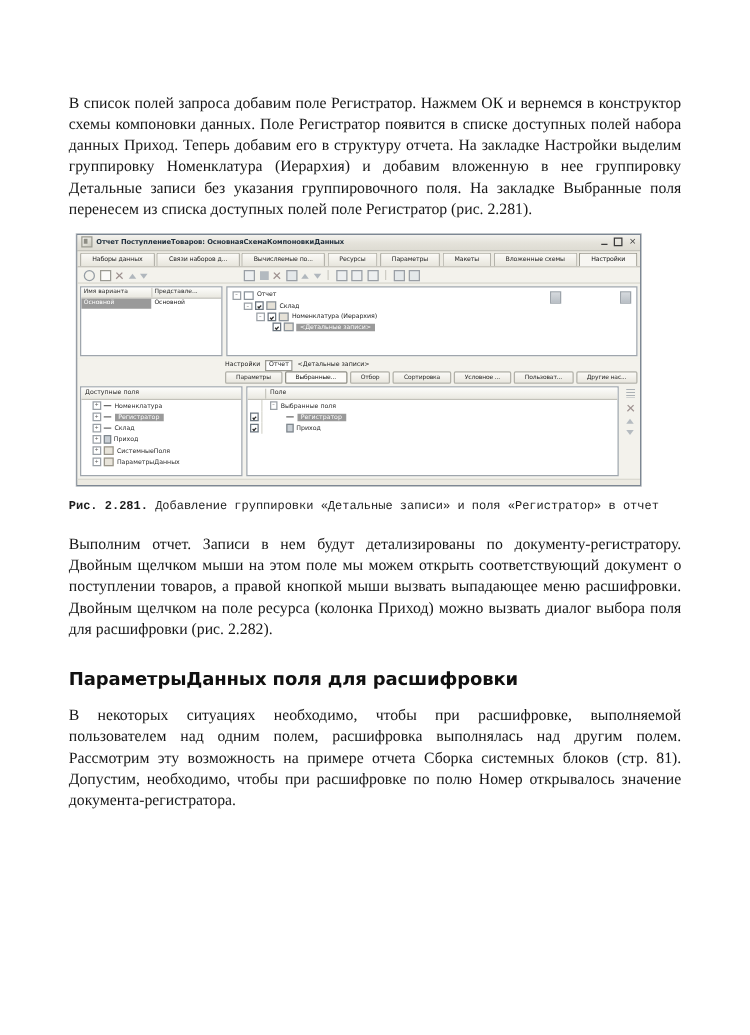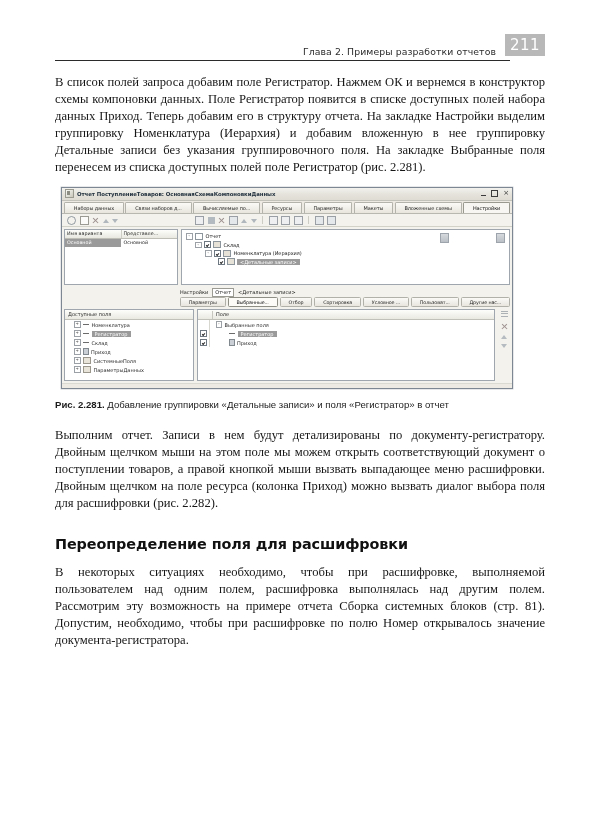--- a/index.html
+++ b/index.html
@@ -90,21 +90,21 @@
     font-family: "DejaVu Sans", sans-serif;
     font-size: 14.4px;
     font-weight: bold;
     color: #111;
     margin: 17px 0 12px 0;
     letter-spacing: -0.1px;
   }
 
   .caption {
     font-size: 9.6px;
-    font-family: Liberation Sans, sans-serif;
+    font-family: Liberation Mono, monospace;
     color: #1c1c1c;
     line-height: 13px;
     margin: 0;
   }
   .caption b { font-weight: bold; }
 
   
   .figure {
     position: relative;
     margin: 10px 0 9px 0;
@@ -523,27 +523,20 @@
     height: 4px;
     background: #eceae2;
     border-top: 1px solid #dbdad2;
   }
 </style>
 </head>
 <body>
 
 <div class="page">
 
-  <div class="runhead">
-    <div class="runhead-inner">
-      <div class="runhead-title">Глава 2. Примеры разработки отчетов</div>
-      <div class="pagenum-box">211</div>
-    </div>
-    <div class="runhead-rule"></div>
-  </div>
 
   <div class="content">
 
     <p class="body">В список полей запроса добавим поле Регистратор. Нажмем ОК и вернемся в конструктор схемы компоновки данных. Поле Регистратор появится в списке доступных полей набора данных Приход. Теперь добавим его в структуру отчета. На закладке Настройки выделим группировку Номенклатура (Иерархия) и добавим вложенную в нее группировку Детальные записи без указания группировочного поля. На закладке Выбранные поля перенесем из списка доступных полей поле Регистратор (рис. 2.281).</p>
 
     <div class="figure">
       <div class="win">
 
         <div class="win-title">
           <span class="win-ico"></span>
@@ -741,18 +734,18 @@
 
     <p class="caption"><b>Рис. 2.281.</b><span> Добавление группировки «Детальные записи» и поля «Регистратор» в  отчет</span></p>
 
     <div style="height:16px"></div>
 
     <p class="body">Выполним отчет. Записи в нем будут детализированы по документу-регистратору. Двойным щелчком мыши на этом поле мы можем открыть соответствующий документ о поступлении товаров, а правой кнопкой мыши вызвать выпадающее меню расшифровки. Двойным щелчком на поле ресурса (колонка Приход) можно вызвать диалог выбора поля для расшифровки (рис. 2.282).</p>
 
     <div style="height:6px"></div>
 
 
-    <h2 class="section">Переопределение поля для расшифровки</h2>
+    <h2 class="section">ПараметрыДанных поля для расшифровки</h2>
 
     <p class="body">В некоторых ситуациях необходимо, чтобы при расшифровке, выполняемой пользователем над одним полем, расшифровка выполнялась над другим полем. Рассмотрим эту возможность на примере отчета Сборка системных блоков (стр. 81). Допустим, необходимо, чтобы при расшифровке по полю Номер открывалось значение документа-регистратора.</p>
 
   </div>
 </div>
 
 </body></html>

